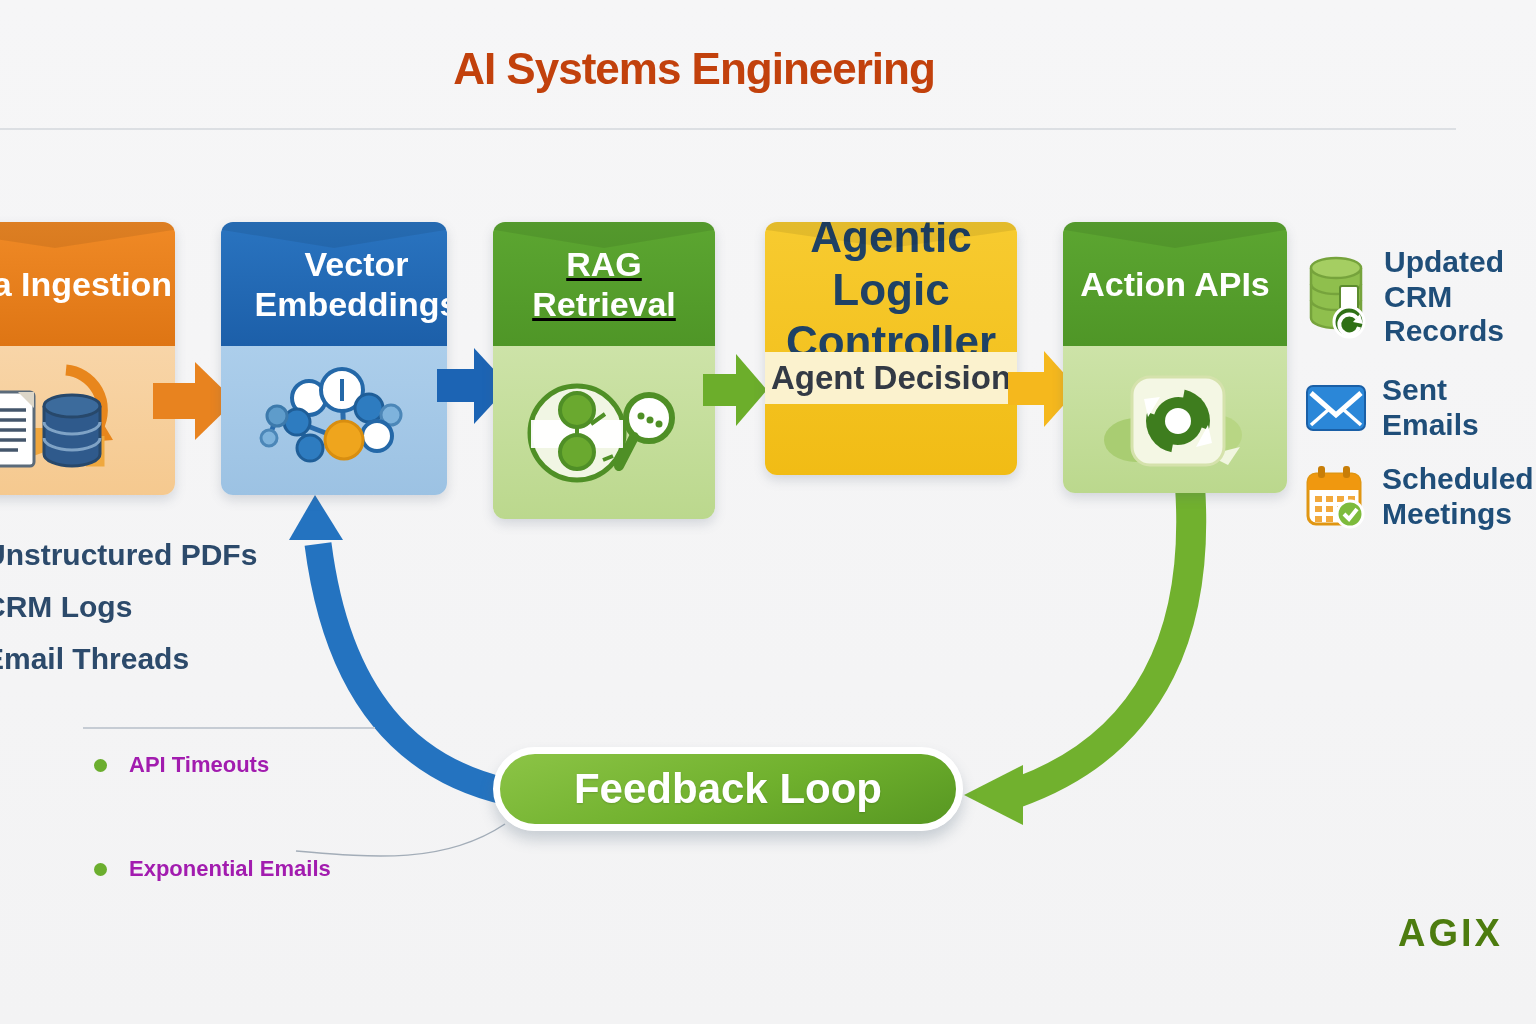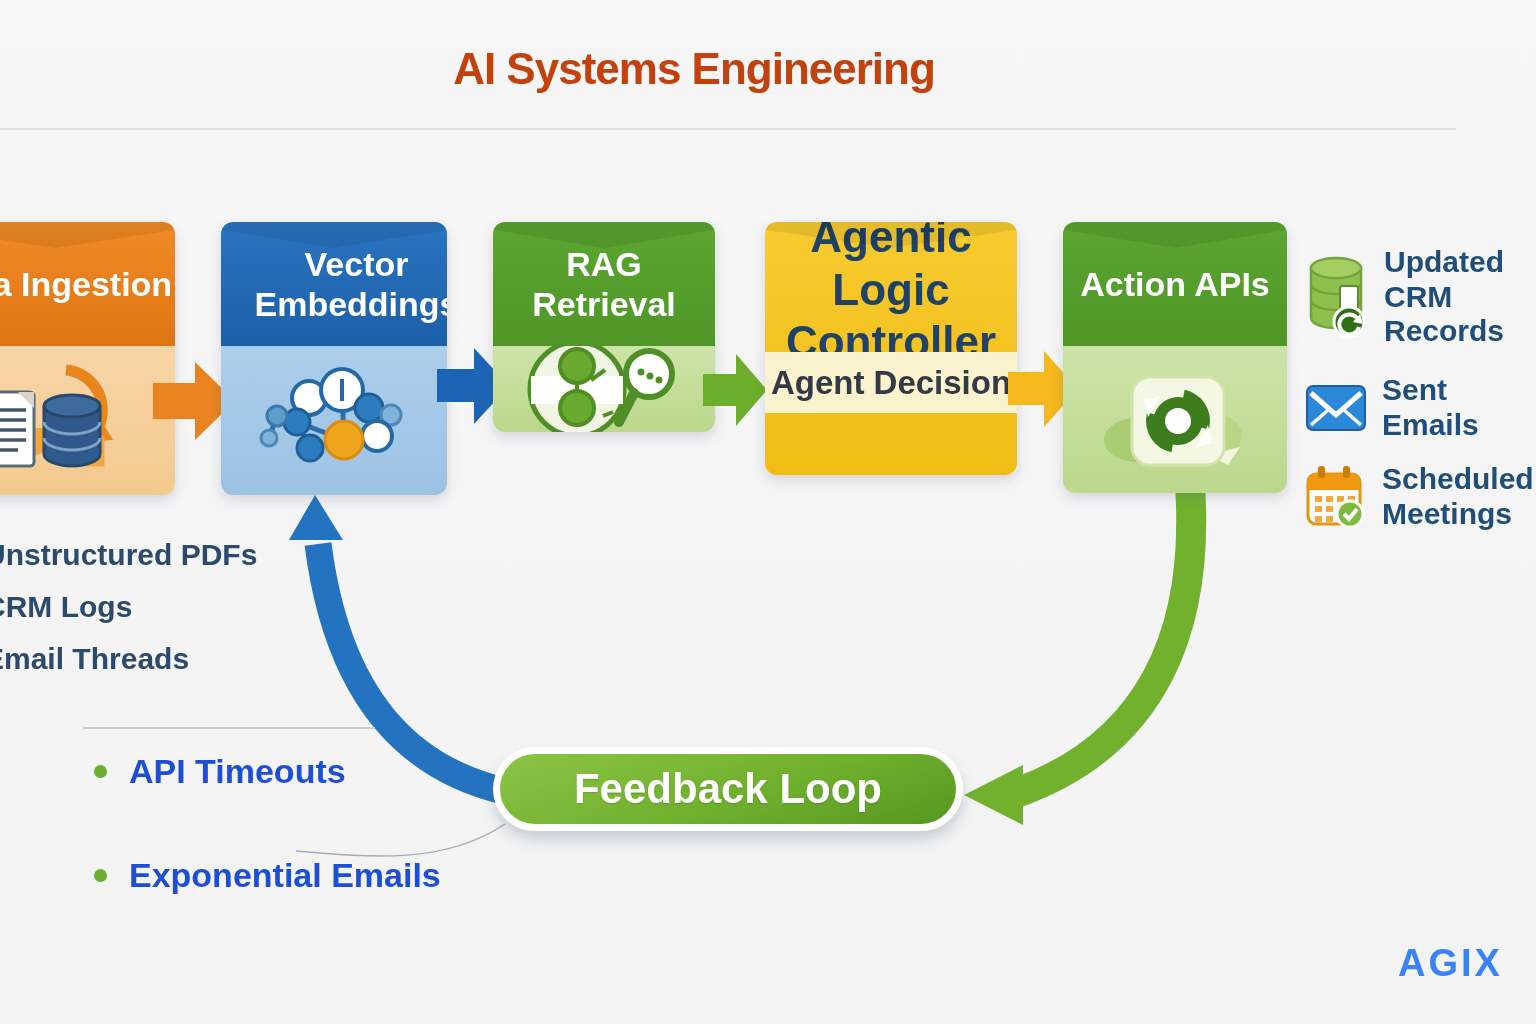--- a/index.html
+++ b/index.html
@@ -27,29 +27,29 @@
   .pbox-body{height:calc(100% - 124px);display:flex;align-items:center;justify-content:center;}
 
   .box-ingest{left:-65px;top:222px;width:240px;height:273px;}
   .box-ingest .pbox-head{background:linear-gradient(180deg,#F08A26,#DE7514);}
   .box-ingest .pbox-body{background:linear-gradient(180deg,#F8D5A8,#F5C98F);}
 
   .box-embed{left:221px;top:222px;width:226px;height:273px;}
   .box-embed .pbox-head{background:linear-gradient(180deg,#2A74C0,#1C5FA9);padding-left:45px;}
   .box-embed .pbox-body{background:linear-gradient(180deg,#ACCEEB,#9CC2E3);}
 
-  .box-rag{left:493px;top:222px;width:222px;height:210px;}
+  .box-rag{left:493px;top:222px;width:222px;height:297px;text-decoration:underline;}
   .box-rag .pbox-head{background:linear-gradient(180deg,#5CA631,#4F9627);}
   .box-rag .pbox-body{background:linear-gradient(180deg,#CDE3A8,#BBD88D);}
 
   .box-agent{left:765px;top:222px;width:252px;height:253px;
         background:linear-gradient(180deg,#F7CB30,#F1BC15);}
   .box-agent .agent-title{height:130px;display:flex;align-items:center;justify-content:center;
         text-align:center;color:#1F4265;font-size:44px;font-weight:700;line-height:1.2;padding-top:6px;box-sizing:border-box;}
-  .agent-band{position:absolute;left:0;right:0;top:130px;height:61px;background:#FBF2CE;
+  .agent-band{position:absolute;left:0;right:0;top:130px;height:52px;background:#FBF2CE;
         display:flex;align-items:center;justify-content:center;
         color:#333A45;font-size:33px;font-weight:700;}
 
   .box-action{left:1063px;top:222px;width:224px;height:271px;}
   .box-action .pbox-head{background:linear-gradient(180deg,#5CA631,#4F9627);}
   .box-action .pbox-body{background:linear-gradient(180deg,#CDE3A8,#BBD88D);}
 
   
   .flow-arrow{position:absolute;}
 
@@ -57,31 +57,31 @@
   .output-row{position:absolute;display:flex;align-items:center;gap:16px;}
   .output-label{color:#1F4E79;font-size:30px;font-weight:700;line-height:1.15;width:160px;}
 
   
   .source-item{position:absolute;left:-16px;color:#2C4A6B;font-size:30px;font-weight:700;white-space:nowrap;}
 
   
   .list-divider{position:absolute;left:83px;top:727px;width:292px;height:2px;background:#c6ccd4;}
   .bullet-row{position:absolute;left:94px;display:flex;align-items:center;gap:22px;}
   .bullet-dot{width:13px;height:13px;border-radius:50%;background:#6BAE2E;flex:0 0 auto;}
-  .bullet-text{color:#1d4ed8;font-size:34px;font-weight:700;white-space:nowrap;}
+  .bullet-text{color:#a21caf;font-size:22px;font-weight:700;white-space:nowrap;}
 
   
   .feedback-pill{position:absolute;left:493px;top:747px;width:470px;height:84px;box-sizing:border-box;
       border-radius:46px;border:7px solid #ffffff;
       background:linear-gradient(160deg,#8CC446 0%,#6FB02D 55%,#579722 100%);
       box-shadow:0 9px 14px rgba(90,110,130,.28);
       display:flex;align-items:center;justify-content:center;
       color:#fff;font-size:42px;font-weight:700;text-shadow:0 1px 2px rgba(0,0,0,.15);}
 
-  .brand-logo{position:absolute;left:1398px;top:942px;color:#3b82f6;
+  .brand-logo{position:absolute;left:1398px;top:912px;color:#4d7c0f;
       font-size:38px;font-weight:700;letter-spacing:3px;}
 
   svg{display:block;}
 </style>
 </head>
 <body>
 
 <div id="canvas">
 
   <svg width="1536" height="1024" style="position:absolute;left:0;top:0;pointer-events:none;">

